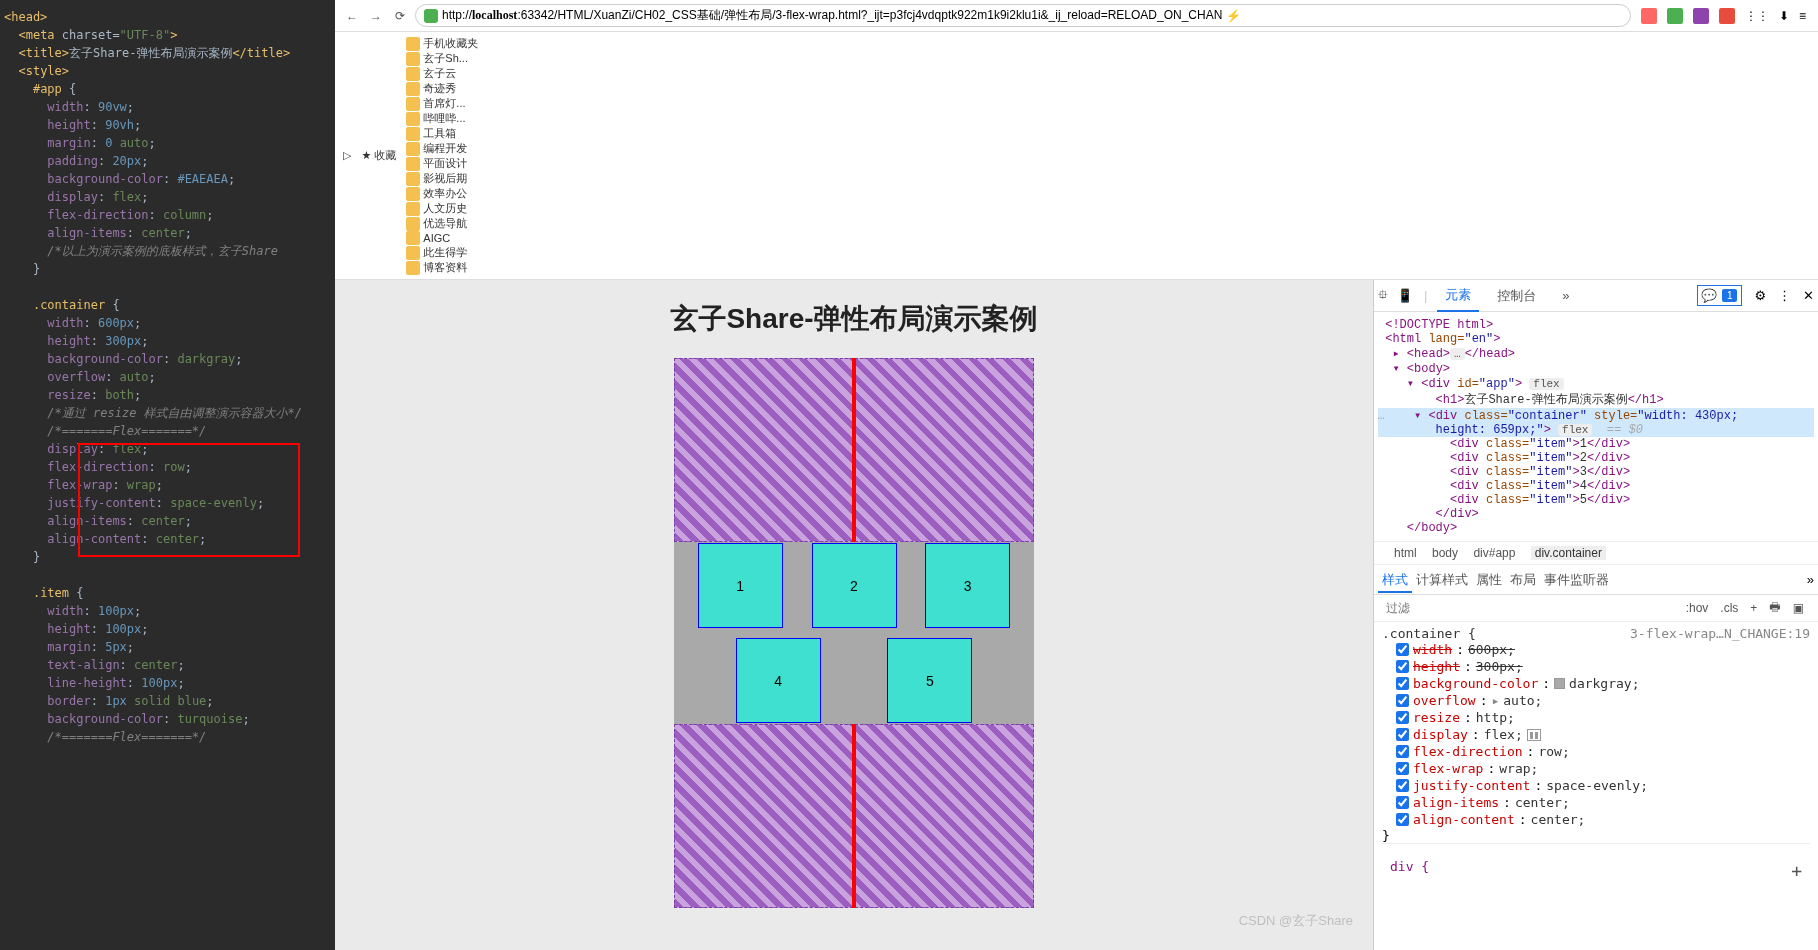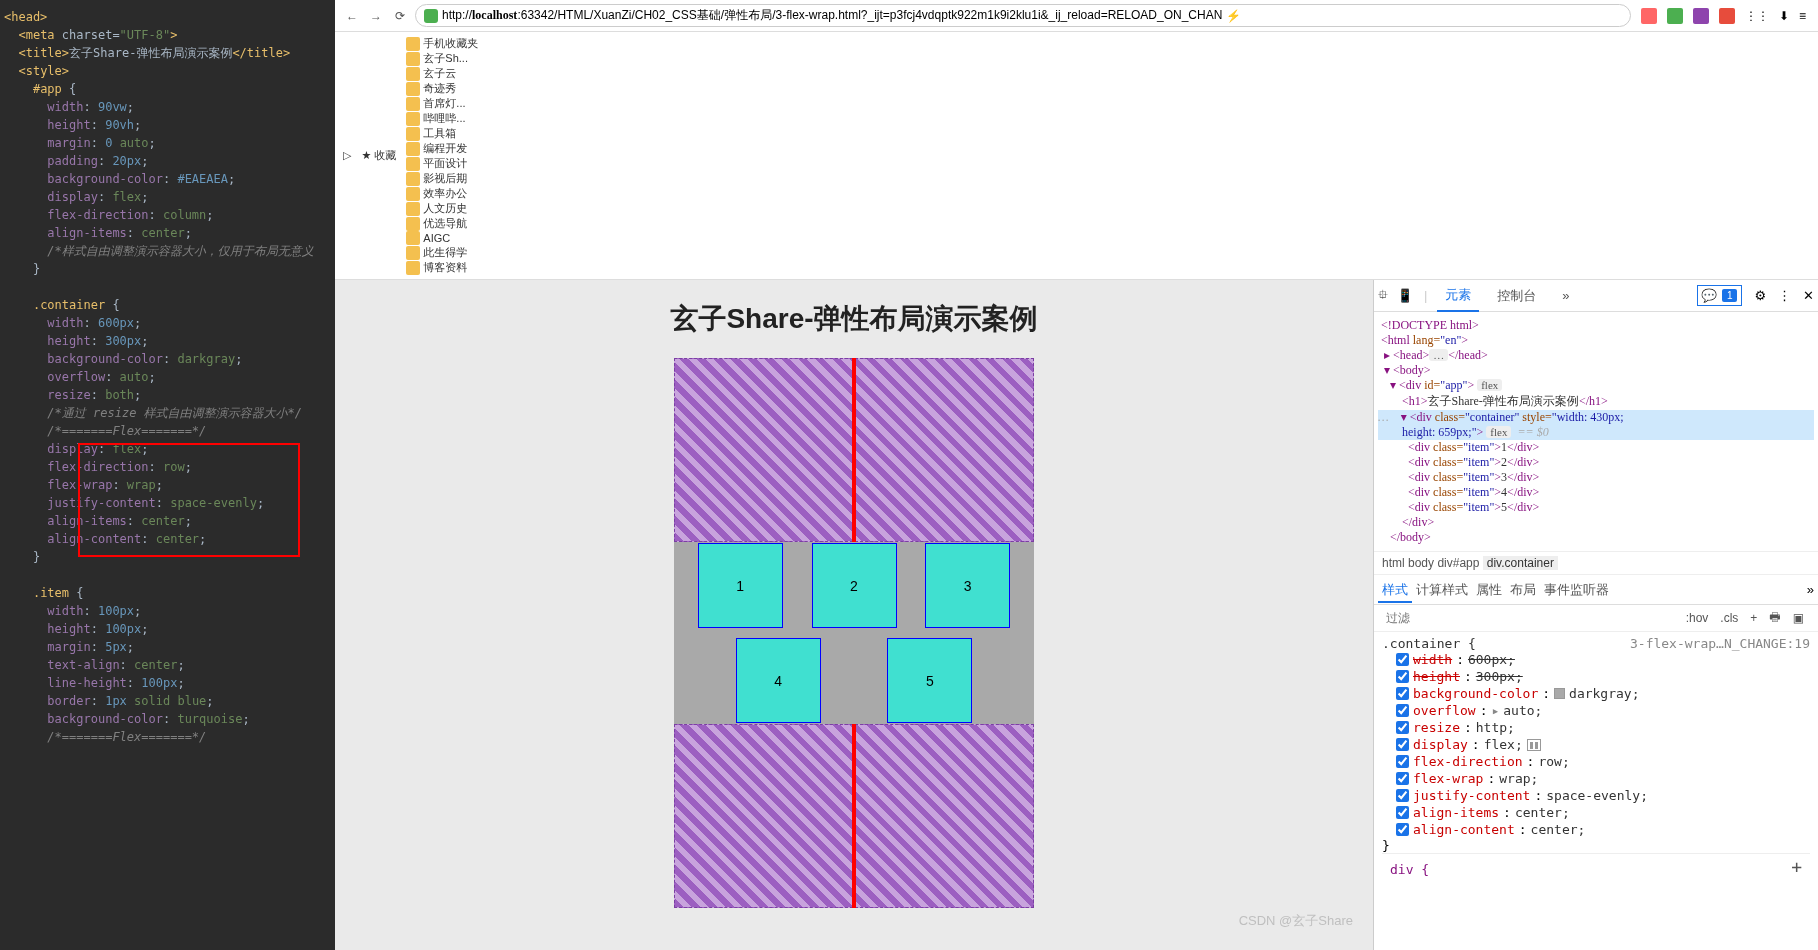--- a/index.html
+++ b/index.html
@@ -56,32 +56,32 @@
 
 .devtools { width: 445px; background: #fff; border-left: 1px solid #ccc; display: flex; flex-direction: column; font-size: 13px; }
 .dt-tabs { display: flex; align-items: center; border-bottom: 1px solid #ddd; padding: 0 4px; gap: 10px; height: 32px; }
 .dt-tab { padding: 6px 8px; cursor: pointer; color: #555; }
 .dt-tab.active { border-bottom: 2px solid #1a73e8; color: #1a73e8; }
 .dt-icons { margin-left: auto; display: flex; gap: 12px; align-items: center; }
 .dt-badge { background: #1a73e8; color: white; font-size: 10px; padding: 1px 5px; border-radius: 2px; }
 .badge-box { border: 1px solid #1a73e8; padding: 2px 4px; display: flex; gap: 4px; align-items: center; }
 
 
-.el-tree { padding: 6px 4px; font-family: Liberation Serif, serif; font-size: 12px; color: #881280; border-bottom: 1px solid #eee; flex: 0 0 auto; }
+.el-tree { padding: 6px 4px; font-family: Liberation Mono, monospace; font-size: 12px; color: #881280; border-bottom: 1px solid #eee; flex: 0 0 auto; }
 .el-tree .line { white-space: pre; }
 .el-tree .t { color: #881280; }
 .el-tree .a { color: #994500; }
 .el-tree .v { color: #1a1aa6; }
 .el-tree .txt { color: #333; }
 .el-tree .pill { background: #eee; padding: 0 4px; border-radius: 3px; color: #555; font-size: 11px; }
 .el-tree .sel-line { background: #cfe8fc; }
 .el-tree .faded { color: #aaa; font-style: italic; }
 
 .breadcrumb-bar { padding: 4px 8px; font-size: 12px; border-bottom: 1px solid #eee; display: flex; gap: 12px; color: #555; }
-.breadcrumb-bar .bc { cursor: pointer; }
+.breadcrumb-bar .bc { cursor: pointer; margin-left: 12px; }
 .breadcrumb-bar .bc.sel { color: #333; background: #eee; padding: 0 4px; }
 
 
 .styles-tabs { display: flex; border-bottom: 1px solid #ddd; padding: 0 4px; gap: 14px; height: 30px; align-items: center; }
 .styles-tab { padding: 4px 4px; cursor: pointer; color: #555; font-size: 13px; }
 .styles-tab.active { border-bottom: 2px solid #1a73e8; color: #1a73e8; }
 .filter-row { display: flex; align-items: center; border-bottom: 1px solid #eee; padding: 2px 8px; }
 .filter-row input { border: none; outline: none; flex: 1; padding: 4px; font-size: 12px; }
 .filter-row .act { color: #555; padding: 0 6px; cursor: pointer; font-size: 12px; }
 .styles-body { flex: 1; overflow: auto; padding: 4px 8px; font-family: Consolas, monospace; font-size: 13px; }
@@ -91,41 +91,41 @@
 .css-line input[type=checkbox] { accent-color: #1a73e8; }
 .css-line .p { color: #c80000; }
 .css-line .vv { color: #333; }
 .css-line.strike .p, .css-line.strike .vv { text-decoration: line-through; }
 .swatch { width: 11px; height: 11px; border: 1px solid #999; display: inline-block; background: darkgray; }
 .flex-ico { display: inline-block; width: 14px; height: 12px; border: 1px solid #999; position: relative; }
 .flex-ico::before { content:""; position:absolute; left:2px; top:2px; width:3px; height:7px; background:#999;}
 .flex-ico::after { content:""; position:absolute; right:2px; top:2px; width:3px; height:7px; background:#999;}
 .play { color: #888; }
 .add-btn { position: absolute; bottom: 8px; right: 8px; font-size: 18px; color: #555; }
-.dt-bottom { position: relative; border-top: 1px solid #eee; padding: 8px 8px; font-family: Consolas, monospace; color: #881280; }
+.dt-bottom { position: relative; border-top: 1px solid #eee; padding: 15px 8px; font-family: Consolas, monospace; color: #881280; }
 .watermark { position: absolute; right: 20px; bottom: 20px; color: rgba(128,128,128,.4); font-size: 13px; }
 </style>
 </head>
 <body>
 
 <div class="editor">
   <div class="code-content" id="code-content"><span class="tag">&lt;head&gt;</span>
   <span class="tag">&lt;meta</span> <span class="attr">charset=</span><span class="str">"UTF-8"</span><span class="tag">&gt;</span>
   <span class="tag">&lt;title&gt;</span>玄子Share-弹性布局演示案例<span class="tag">&lt;/title&gt;</span>
   <span class="tag">&lt;style&gt;</span>
     <span class="sel">#app</span> {
       <span class="prop">width</span>: <span class="num">90vw</span>;
       <span class="prop">height</span>: <span class="num">90vh</span>;
       <span class="prop">margin</span>: <span class="num">0</span> <span class="val">auto</span>;
       <span class="prop">padding</span>: <span class="num">20px</span>;
       <span class="prop">background-color</span>: <span class="num">#EAEAEA</span>;
       <span class="prop">display</span>: <span class="val">flex</span>;
       <span class="prop">flex-direction</span>: <span class="val">column</span>;
       <span class="prop">align-items</span>: <span class="val">center</span>;
-      <span class="comment">/*样式自由调整演示容器大小，仅用于布局无意义</span>
+      <span class="comment">/*以上为演示案例的底板样式，玄子Share</span>
     }
  
     <span class="sel">.container</span> {
       <span class="prop">width</span>: <span class="num">600px</span>;
       <span class="prop">height</span>: <span class="num">300px</span>;
       <span class="prop">background-color</span>: <span class="val">darkgray</span>;
       <span class="prop">overflow</span>: <span class="val">auto</span>;
       <span class="prop">resize</span>: <span class="val">both</span>;
       <span class="comment">/*通过 resize 样式自由调整演示容器大小*/</span>
       <span class="comment">/*=======Flex=======*/</span>

